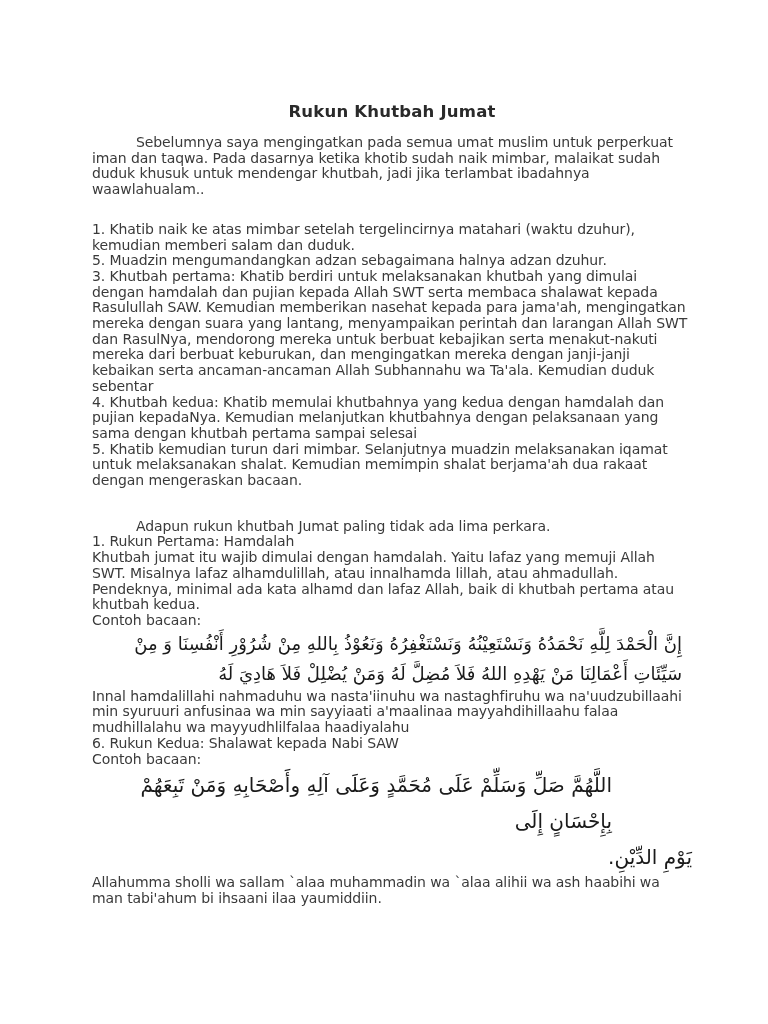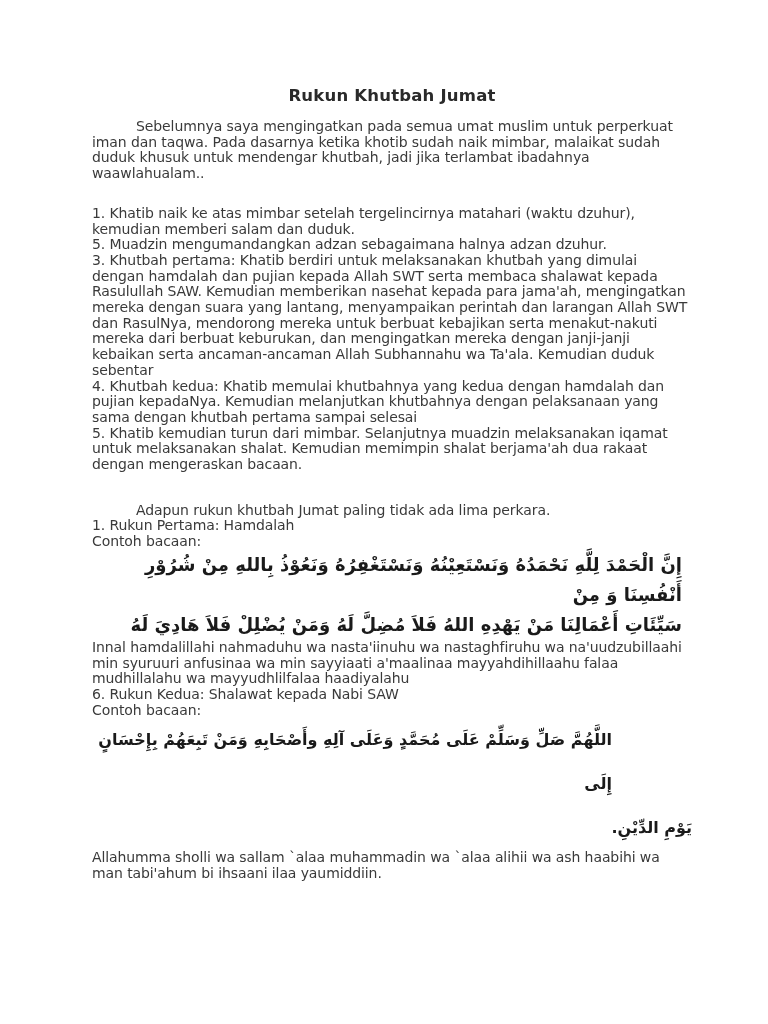--- a/index.html
+++ b/index.html
@@ -18,21 +18,21 @@
   .page {
     position: absolute;
     left: 92px;
     top: 86px;
     width: 600px;
   }
   .title {
     text-align: center;
     font-size: 16.5px;
     color: #2a2a2a;
-    margin: 0 0 14px 0;
+    margin: 16px 0 14px 0;
     letter-spacing: 0.2px;
   }
   .para {
     font-size: 14px;
     line-height: 15.7px;
     margin: 0;
     color: #3a3a3a;
     letter-spacing: -0.1px;
   }
   .indent { text-indent: 44px; }
@@ -40,25 +40,24 @@
   .gap-lg { height: 30px; }
   .arabic {
     direction: rtl;
     text-align: right;
     font-family: "DejaVu Sans", sans-serif;
     font-size: 18px;
     line-height: 30px;
     color: #1a1a1a;
     margin: 0;
     padding-right: 10px;
-    font-weight: bold;
   }
   .arabic-2 {
-    font-size: 16px;
-    line-height: 44px;
+    font-size: 20px;
+    line-height: 36px;
     padding-right: 80px;
   }
 </style>
 </head>
 <body>
 
 <div class="page">
   <h1 class="title">Rukun Khutbah Jumat</h1>
 
   <p class="para indent">Sebelumnya saya mengingatkan pada semua umat muslim untuk perperkuat iman dan taqwa. Pada dasarnya ketika khotib sudah naik mimbar, malaikat sudah duduk khusuk untuk mendengar khutbah, jadi jika terlambat ibadahnya waawlahualam..</p>
@@ -69,20 +68,21 @@
   <p class="para">5. Muadzin mengumandangkan adzan sebagaimana halnya adzan dzuhur.</p>
   <p class="para">3. Khutbah pertama: Khatib berdiri untuk melaksanakan khutbah yang dimulai dengan hamdalah dan pujian kepada Allah SWT serta membaca shalawat kepada Rasulullah SAW. Kemudian memberikan nasehat kepada para jama'ah, mengingatkan mereka dengan suara yang lantang, menyampaikan perintah dan larangan Allah SWT dan RasulNya, mendorong mereka untuk berbuat kebajikan serta menakut-nakuti mereka dari berbuat keburukan, dan mengingatkan mereka dengan janji-janji kebaikan serta ancaman-ancaman Allah Subhannahu wa Ta'ala. Kemudian duduk sebentar</p>
   <p class="para">4. Khutbah kedua: Khatib memulai khutbahnya yang kedua dengan hamdalah dan pujian kepadaNya. Kemudian melanjutkan khutbahnya dengan pelaksanaan yang sama dengan khutbah pertama sampai selesai</p>
   <p class="para">5. Khatib kemudian turun dari mimbar. Selanjutnya muadzin melaksanakan iqamat untuk melaksanakan shalat. Kemudian memimpin shalat berjama'ah dua rakaat dengan mengeraskan bacaan.</p>
 
   <div class="gap-lg"></div>
 
   <p class="para indent">Adapun rukun khutbah Jumat paling tidak ada lima perkara.</p>
 
   <p class="para">1. Rukun Pertama: Hamdalah</p>
+  <p class="para">Khutbah jumat itu wajib dimulai dengan hamdalah. Yaitu lafaz yang memuji Allah SWT. Misalnya lafaz alhamdulillah, atau innalhamda lillah, atau ahmadullah. Pendeknya, minimal ada kata alhamd dan lafaz Allah, baik di khutbah pertama atau khutbah kedua.</p>
   <p class="para">Contoh bacaan:</p>
   <p class="arabic">إِنَّ الْحَمْدَ لِلَّهِ نَحْمَدُهُ وَنَسْتَعِيْنُهُ وَنَسْتَغْفِرُهُ وَنَعُوْذُ بِاللهِ مِنْ شُرُوْرِ أَنْفُسِنَا وَ مِنْ</p>
   <p class="arabic">سَيِّئَاتِ أَعْمَالِنَا مَنْ يَهْدِهِ اللهُ فَلاَ مُضِلَّ لَهُ وَمَنْ يُضْلِلْ فَلاَ هَادِيَ لَهُ</p>
   <p class="para">Innal hamdalillahi nahmaduhu wa nasta'iinuhu wa nastaghfiruhu wa na'uudzubillaahi min syuruuri anfusinaa wa min sayyiaati a'maalinaa mayyahdihillaahu falaa mudhillalahu wa mayyudhlilfalaa haadiyalahu</p>
 
   <p class="para">6. Rukun Kedua: Shalawat kepada Nabi SAW</p>
   <p class="para">Contoh bacaan:</p>
   <p class="arabic arabic-2">اللَّهُمَّ صَلِّ وَسَلِّمْ عَلَى مُحَمَّدٍ وَعَلَى آلِهِ وأَصْحَابِهِ وَمَنْ تَبِعَهُمْ بِإِحْسَانٍ إِلَى</p>
   <p class="arabic arabic-2" style="text-align:right;direction:rtl;padding-right:0;">يَوْمِ الدِّيْنِ.</p>
   <p class="para">Allahumma sholli wa sallam `alaa muhammadin wa `alaa alihii wa ash haabihi wa man tabi'ahum bi ihsaani ilaa yaumiddiin.</p>

